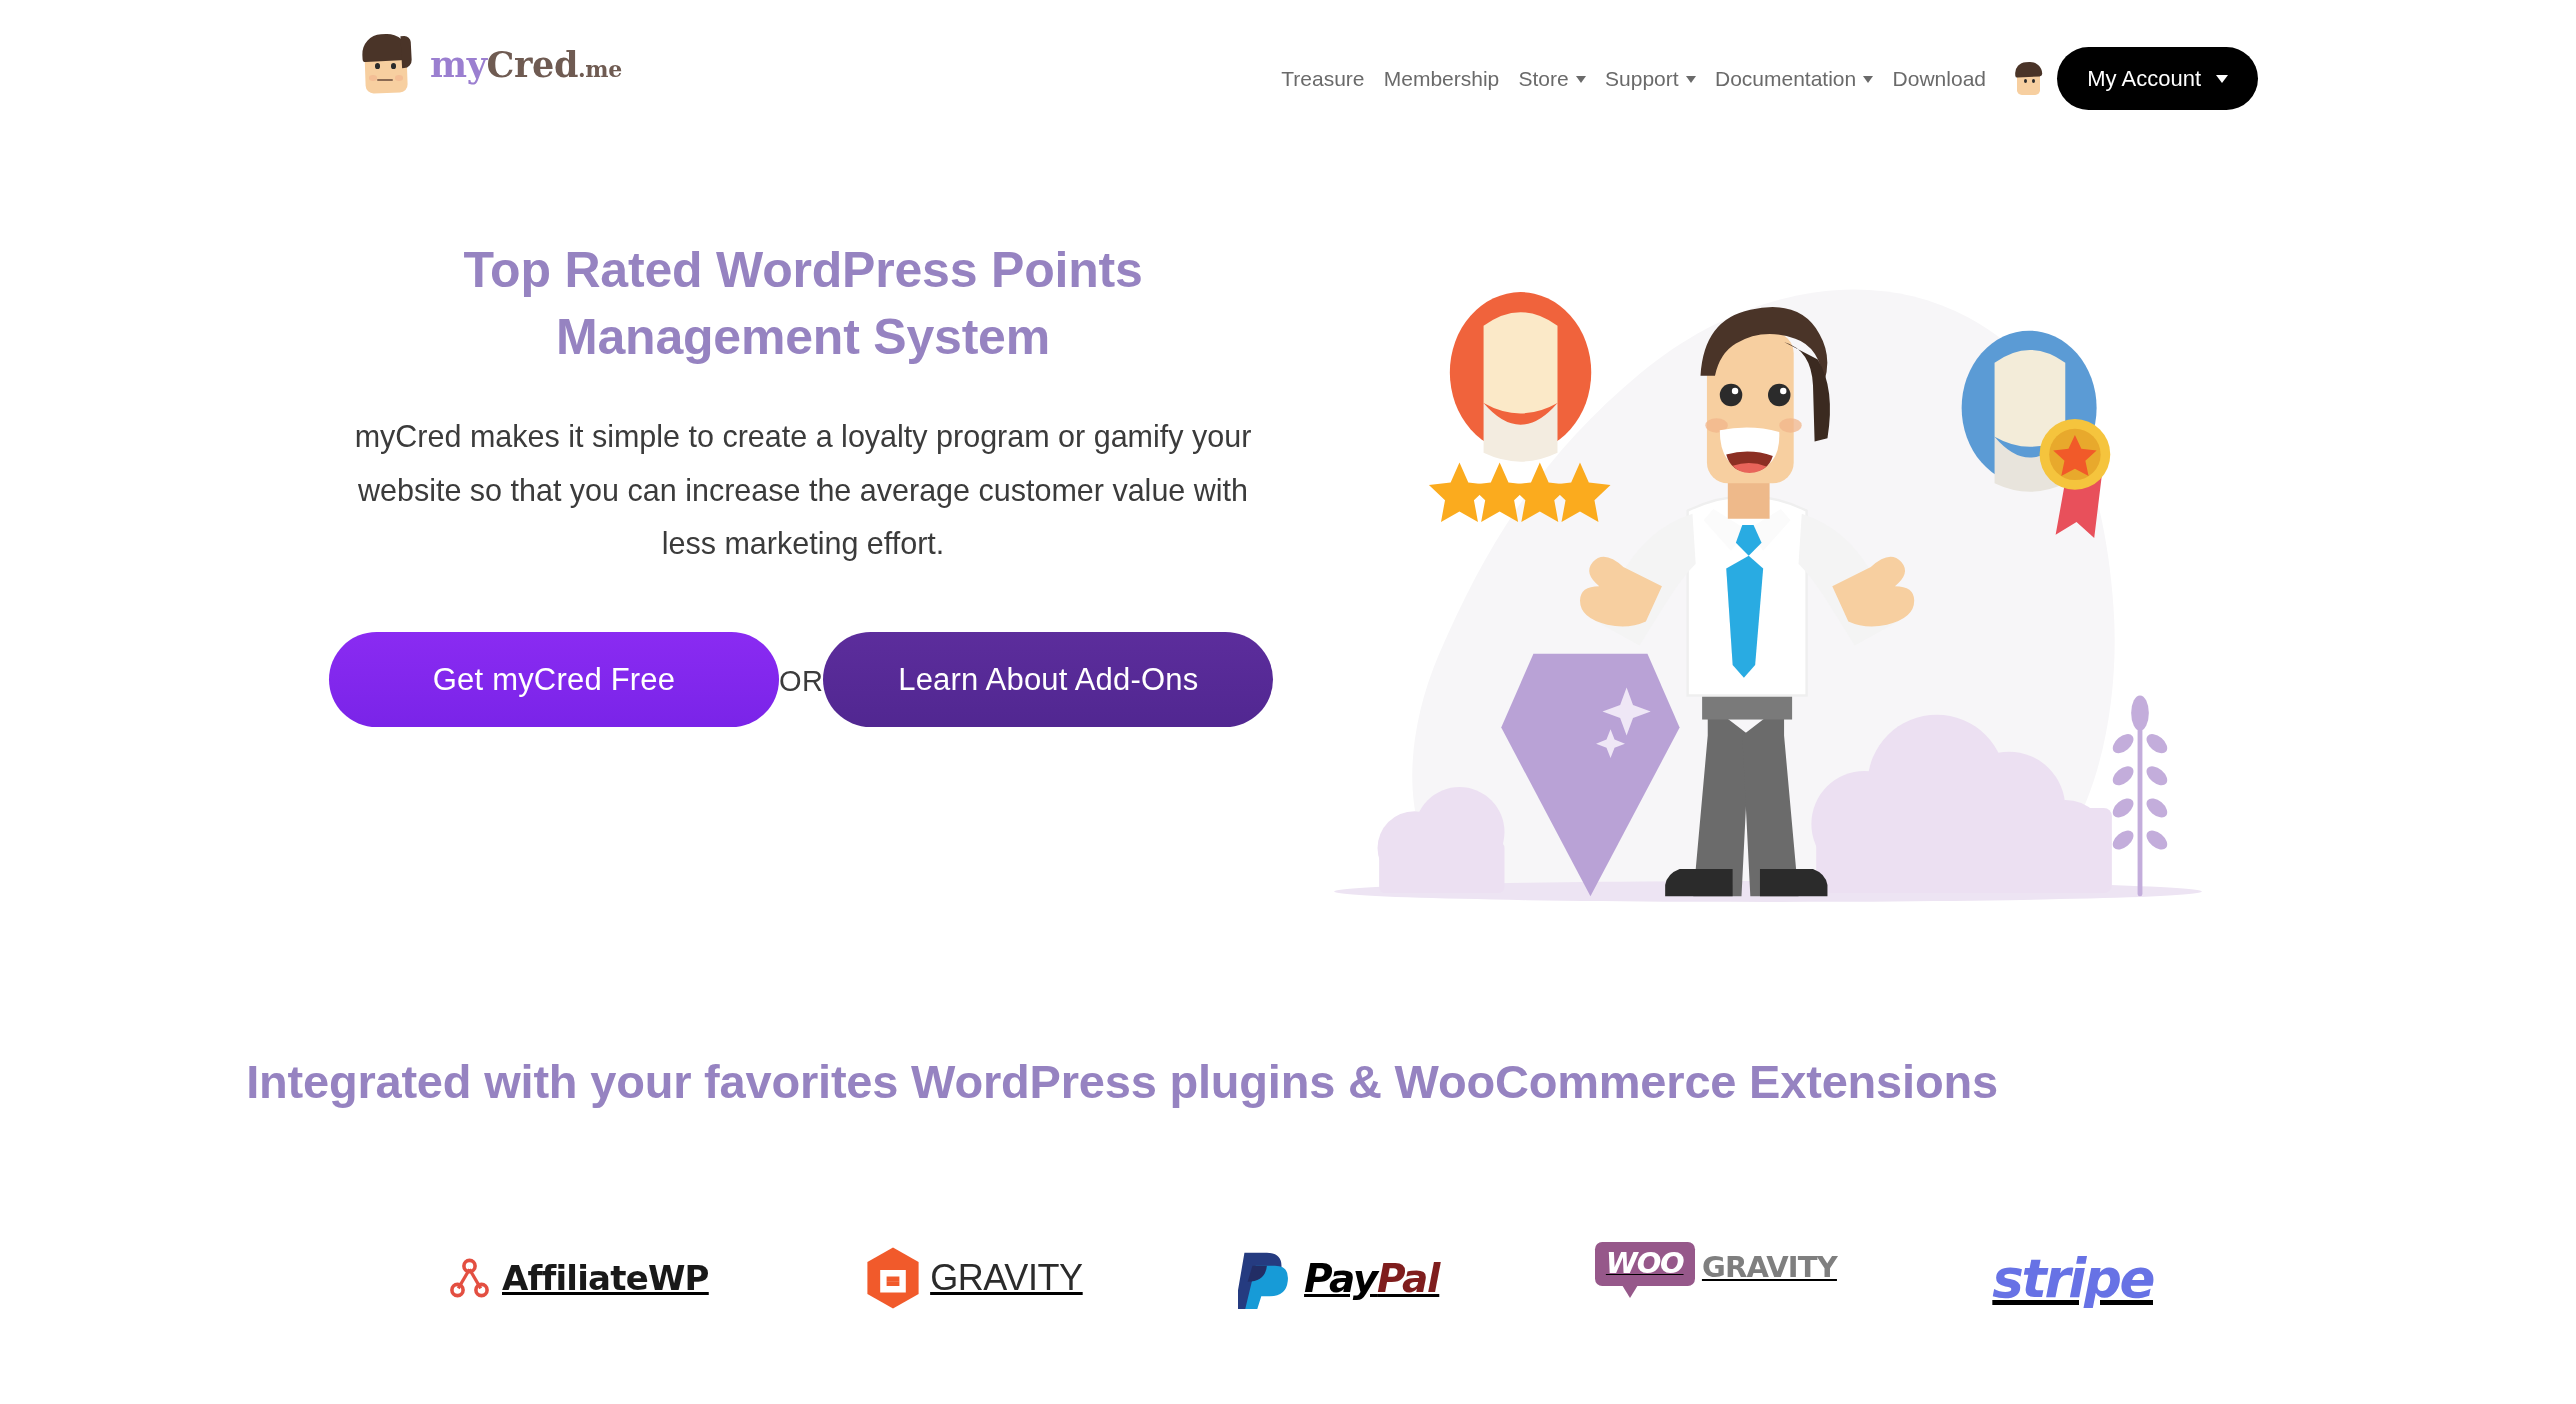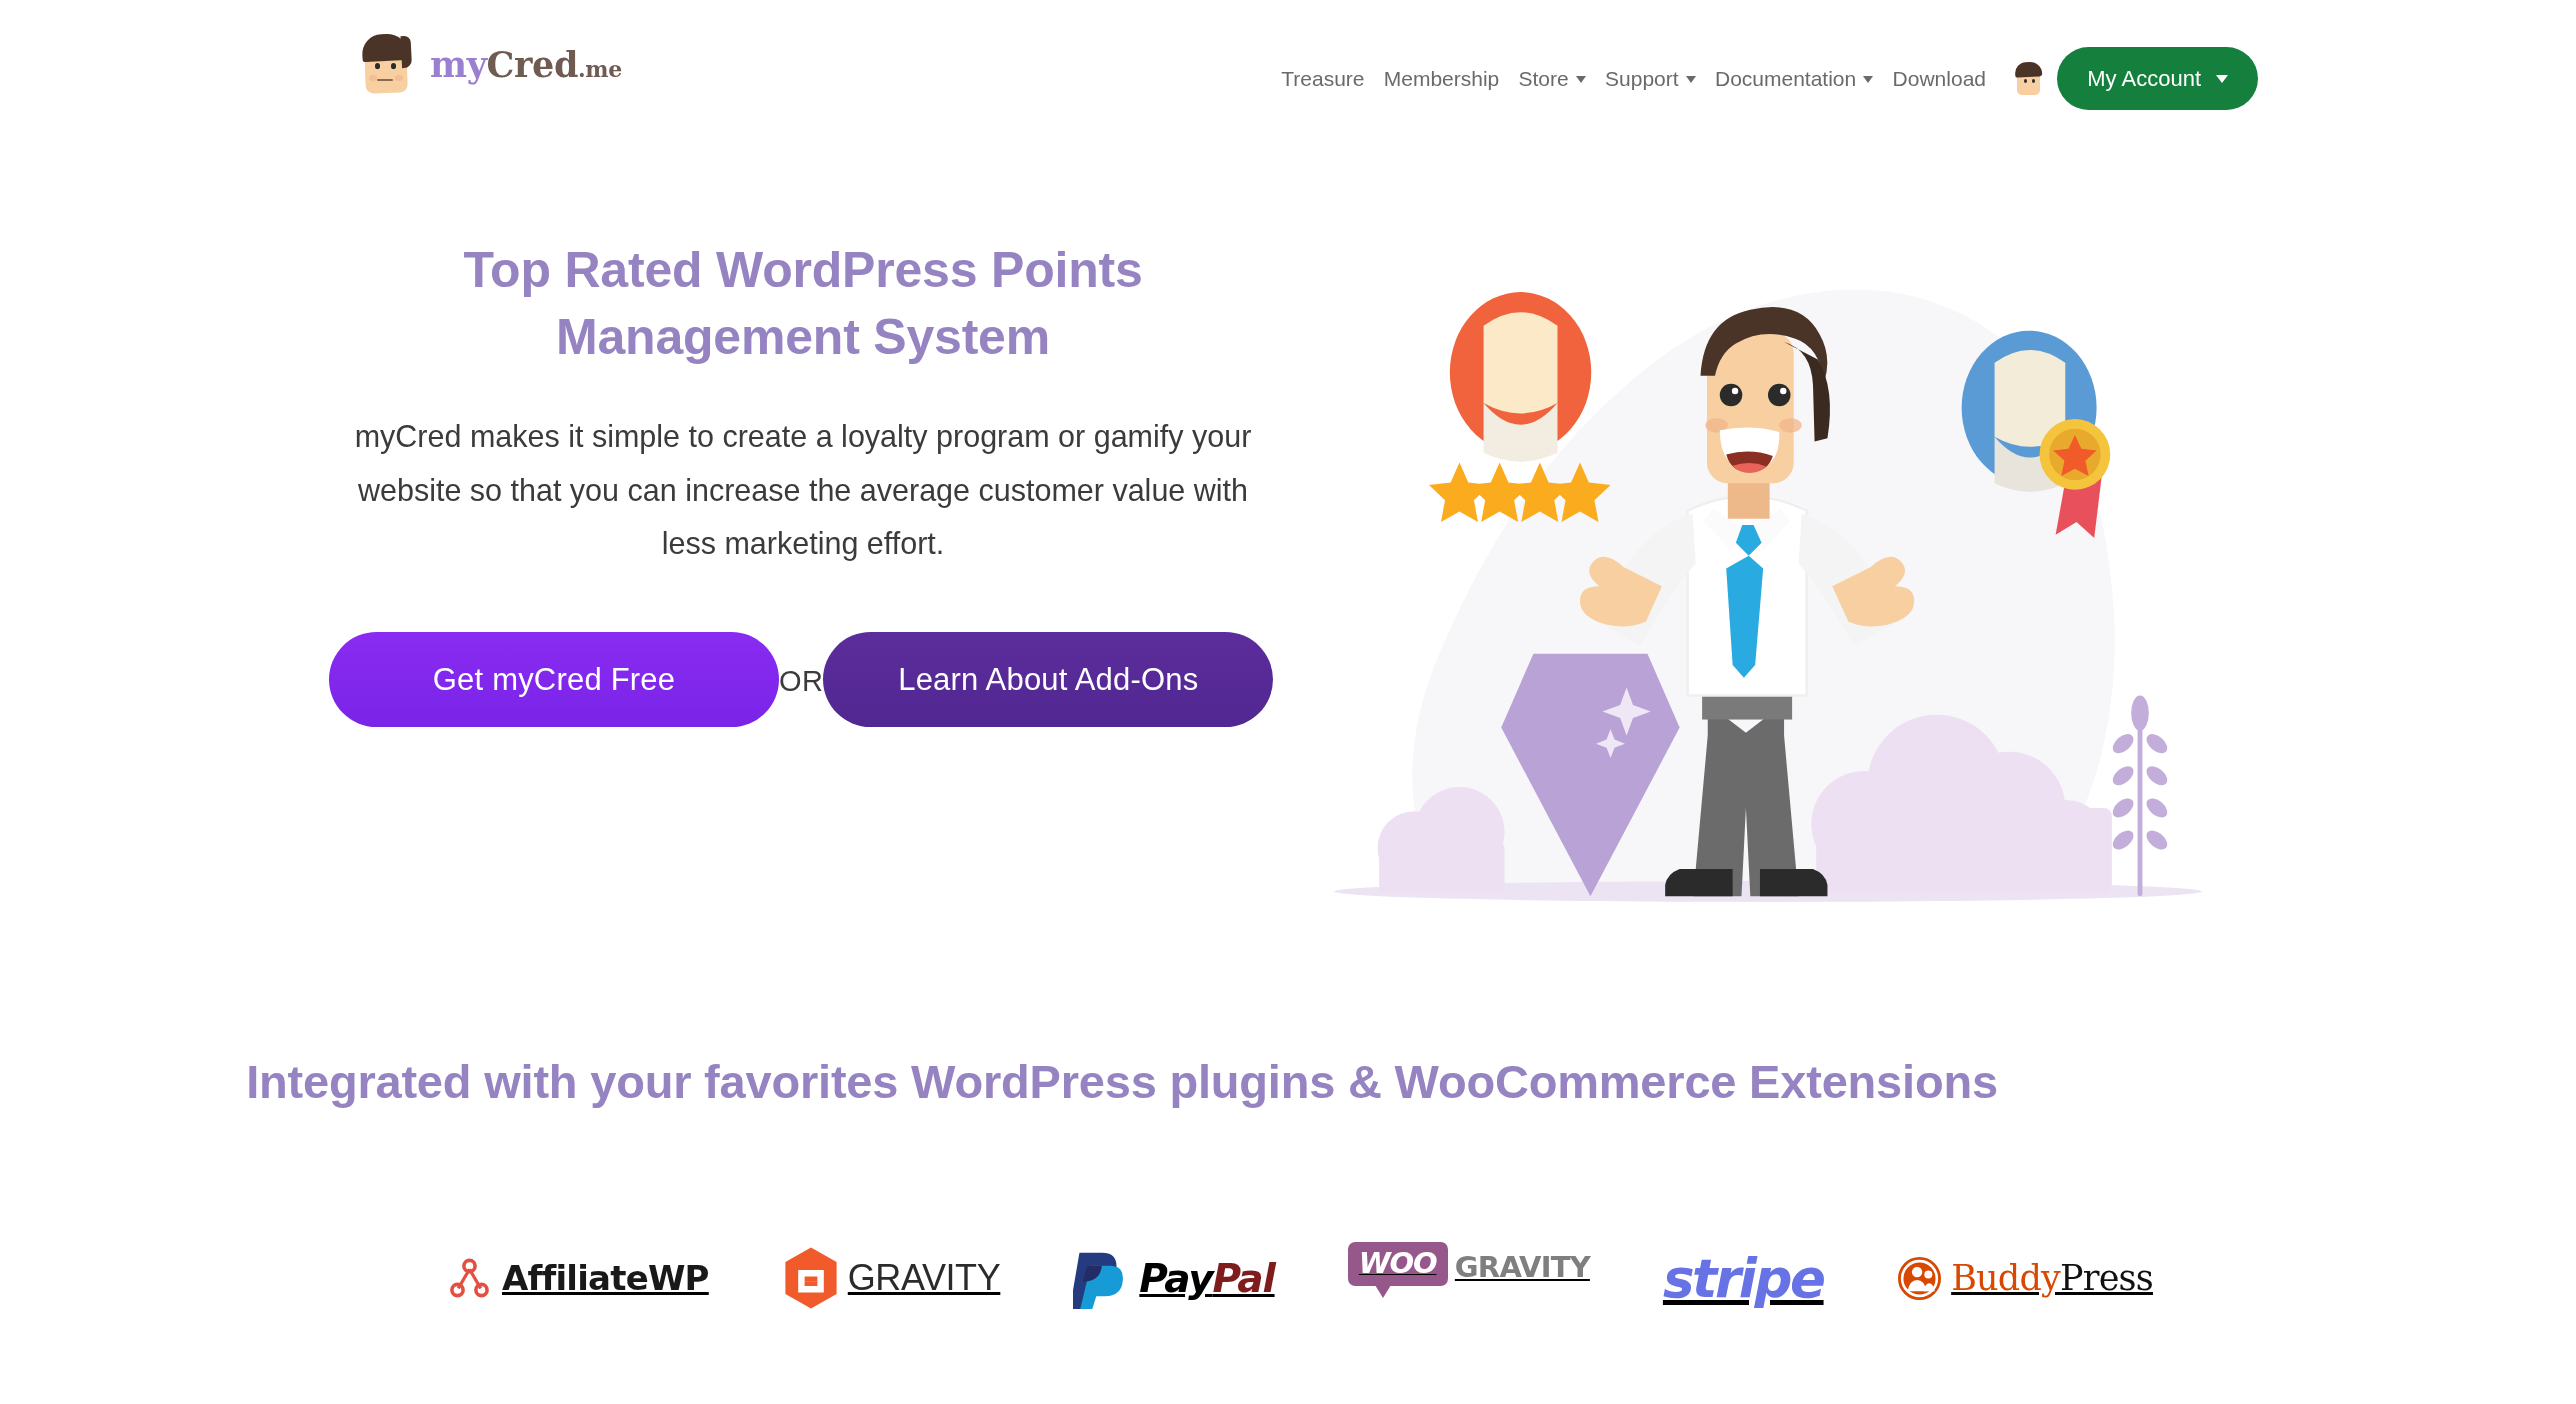--- a/index.html
+++ b/index.html
@@ -163,21 +163,21 @@
   }
   .nav-avatar .e.l { left: 10.4px; }
   .nav-avatar .e.r { left: 19px; }
 
   .account-btn {
     display: inline-flex;
     align-items: center;
     gap: 14.5px;
     height: 63px;
     padding: 0 30.5px;
-    background: #15803d;
+    background: #000000;
     border: none;
     border-radius: 32px;
     color: #ffffff;
     font-size: 22px;
     font-family: "Liberation Sans", sans-serif;
     cursor: pointer;
     white-space: nowrap;
   }
   .account-btn .caret-down {
     border-top-color: #ffffff;
@@ -622,29 +622,18 @@
         <span class="woo-bubble">
           <span class="woo-word">WOO</span>
         </span>
         <span class="woo-text">GRAVITY</span>
       </div>
 
       <div class="logo-cell lg-stripe">
         <span class="stripe-text">stripe</span>
       </div>
 
-      <div class="logo-cell lg-buddypress">
-        <svg class="bp-mark" viewBox="0 0 56 56">
-          <circle cx="28" cy="28" r="25" fill="none" stroke="#d84800" stroke-width="3.5"></circle>
-          <circle cx="28" cy="28" r="20" fill="#d84800"></circle>
-          <circle cx="25" cy="20" r="6.5" fill="#ffffff"></circle>
-          <path d="M13 44 q3 -14 12 -14 q9 0 12 14 Z" fill="#ffffff"></path>
-          <circle cx="39" cy="23" r="5" fill="#ffffff"></circle>
-          <path d="M33 44 q2 -10 7 -10 q5 0 7 10 Z" fill="#ffffff"></path>
-        </svg>
-        <span class="bp-text"><span class="bp-buddy">Buddy</span><span class="bp-press">Press</span></span>
-      </div>
 
     </div>
   </section>
 
 </div>
 
 
 </body></html>

